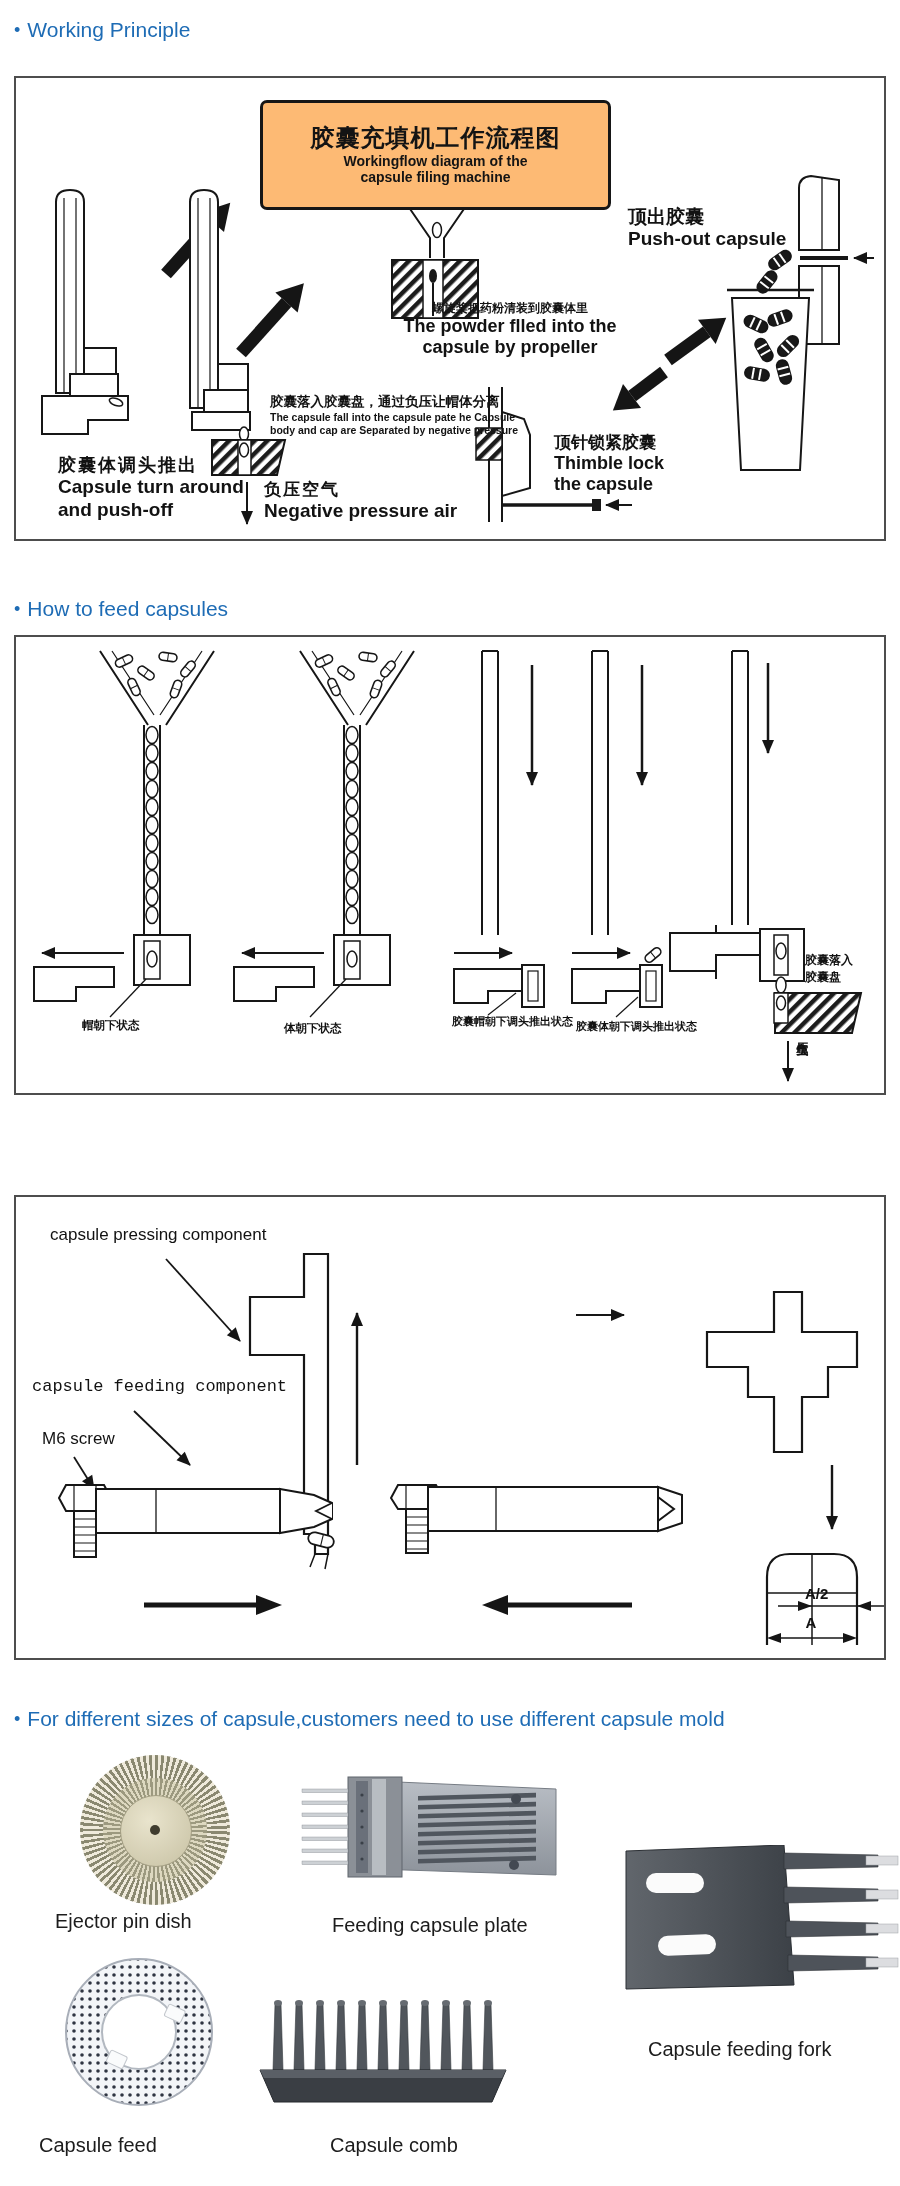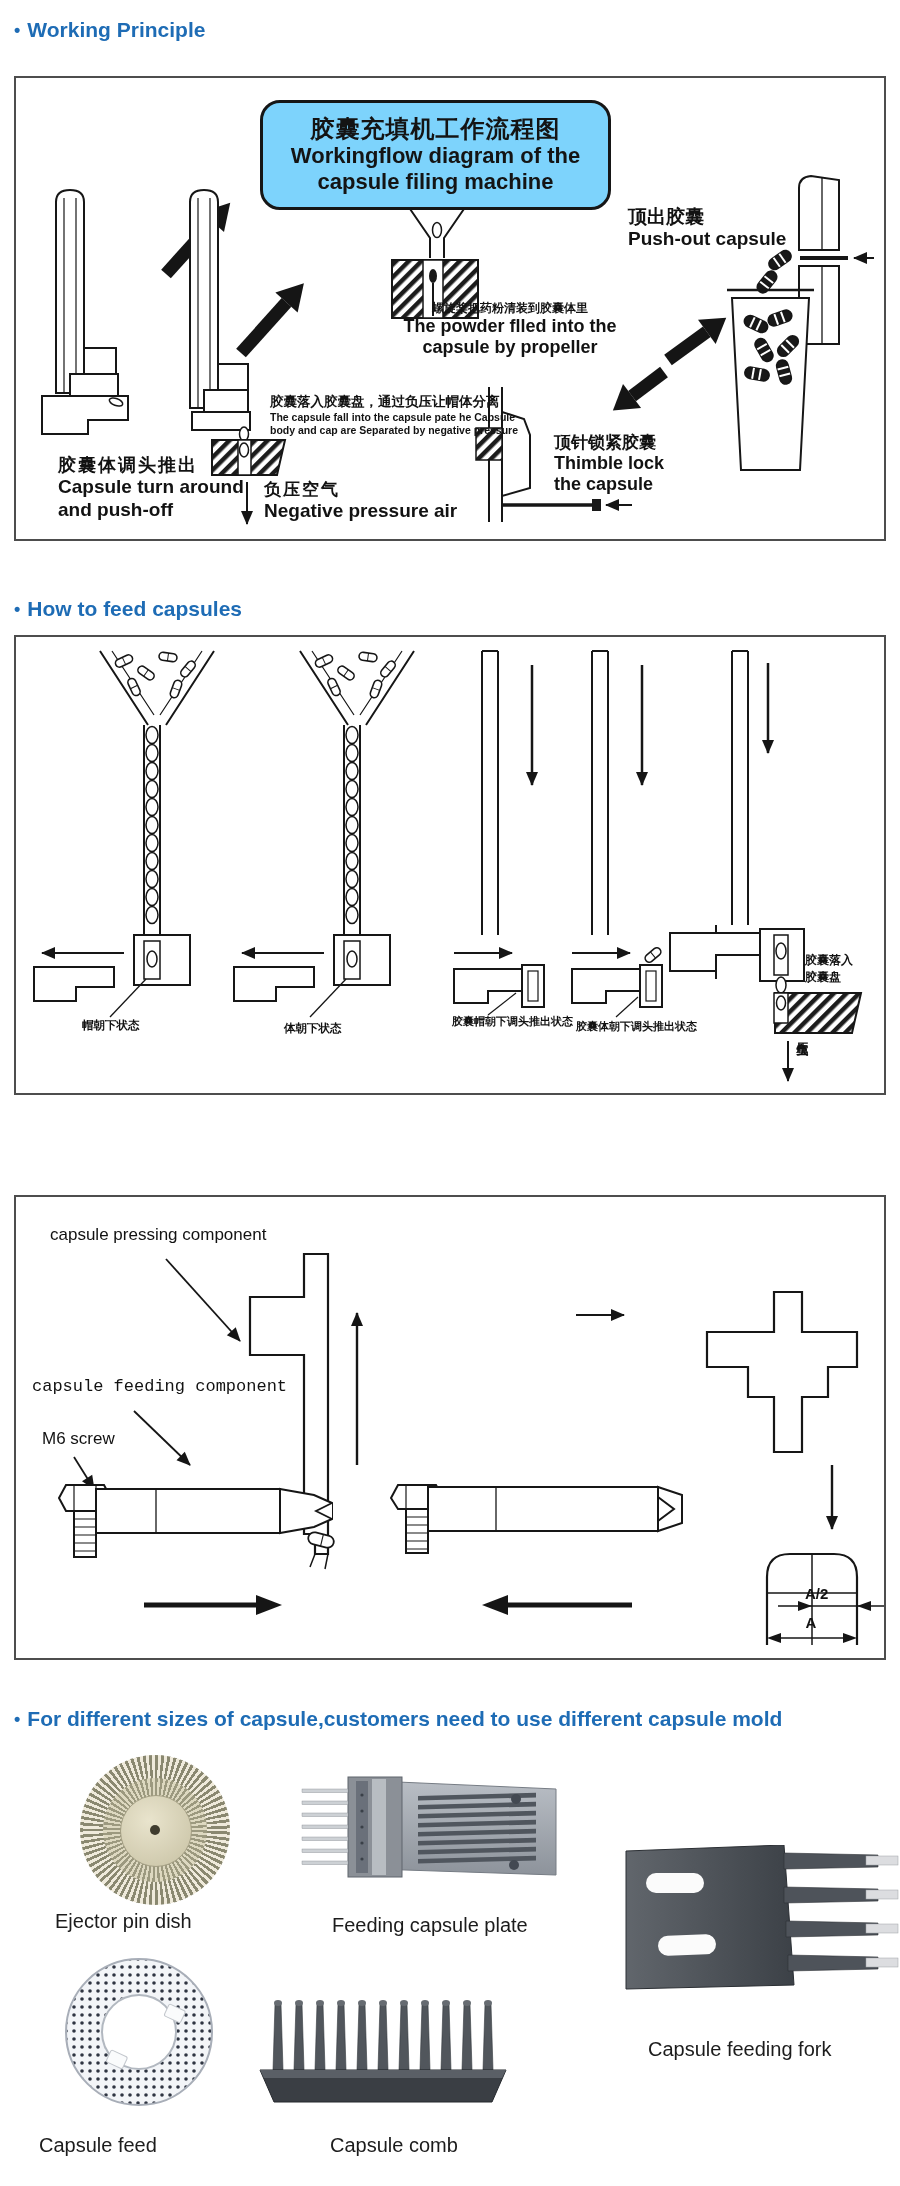--- a/index.html
+++ b/index.html
@@ -1,28 +1,28 @@
 <!DOCTYPE html>
 <html style="--accent: #1e6cb5; --ink: #141414;"><head>
 <meta charset="utf-8">
 <style>
   html,body{margin:0;padding:0;background:#fff;}
   body{font-family:"Liberation Sans","DejaVu Sans",sans-serif;color:#141414;}
   .page{position:relative;width:900px;height:2186px;background:#fff;overflow:hidden;}
-  .heading{position:absolute;font-weight:bold;font-size:21px;color:var(--accent,#1e6cb5);white-space:nowrap;}
+  .heading{position:absolute;font-weight:normal;font-size:21px;color:var(--accent,#1e6cb5);white-space:nowrap;}
   .heading .b{margin-right:7px;font-size:18px;vertical-align:1px;}
   .panel{position:absolute;border:2px solid #4d4d4d;background:#fff;}
   .panel.noborder{border:none;}
   .art{position:absolute;left:0;top:0;width:100%;height:100%;}
   .lbl{position:absolute;font-weight:bold;color:#121212;white-space:nowrap;line-height:1.18;}
   .cap{position:absolute;font-size:20px;color:#1c1c1c;width:200px;white-space:nowrap;}
-  .titlebox{position:absolute;left:244px;top:22px;width:345px;height:104px;border:3px solid #161616;border-radius:20px;
-            display:flex;flex-direction:column;align-items:center;justify-content:center;font-weight:bold;line-height:1.18;background:#7dd3fc;}
+  .titlebox{position:absolute;left:244px;top:22px;width:345px;height:104px;border:3px solid #161616;border-radius:7px;
+            display:flex;flex-direction:column;align-items:center;justify-content:center;font-weight:bold;line-height:1.18;background:#fdba74;}
   .titlebox .zh{font-size:24px;letter-spacing:1px;}
-  .titlebox .en{font-size:22px;}
+  .titlebox .en{font-size:14px;}
   .vtext{writing-mode:vertical-rl;text-orientation:upright;}
   .spikedisc{position:absolute;left:66px;top:15px;width:150px;height:150px;border-radius:50%;
              background:repeating-conic-gradient(#8a8870 0deg 2.4deg,#efeadb 2.4deg 4.8deg);}
   .sd-mid{position:absolute;left:23px;top:23px;width:104px;height:104px;border-radius:50%;
           background:repeating-conic-gradient(#9c997f 0deg 3deg,#ddd8c0 3deg 6deg);}
   .sd-core{position:absolute;left:40px;top:40px;width:70px;height:70px;border-radius:50%;
            background:radial-gradient(circle at 40% 35%,#e9e4cd,#c7c1a3);border:1px solid #a39e83;}
   .sd-hole{position:absolute;left:70px;top:70px;width:10px;height:10px;border-radius:50%;background:#3f3c2e;}
 </style>
 </head>

